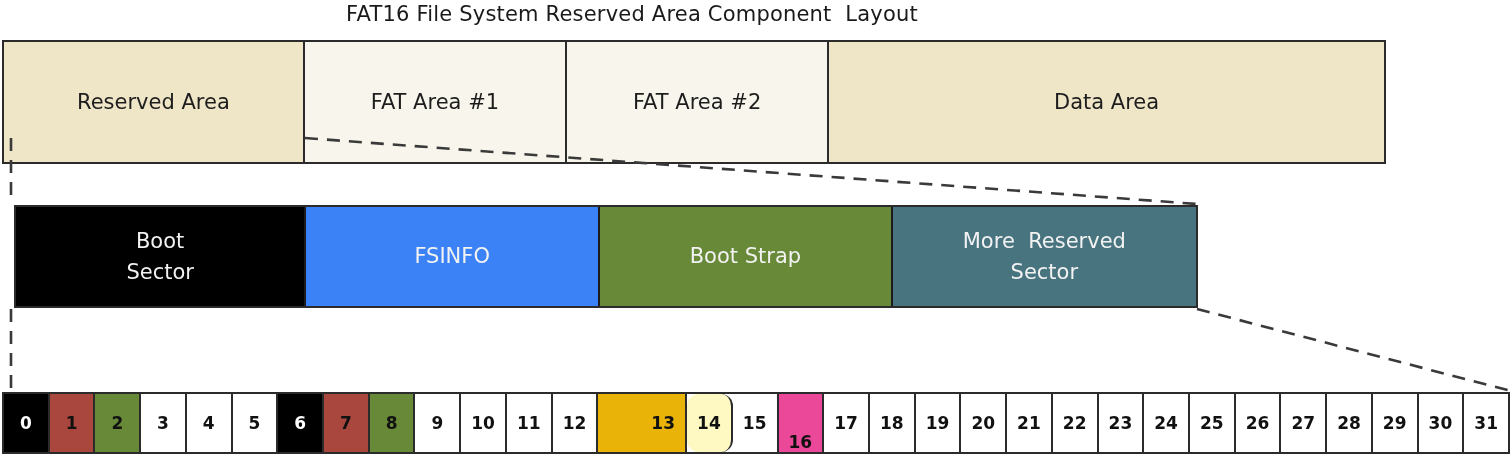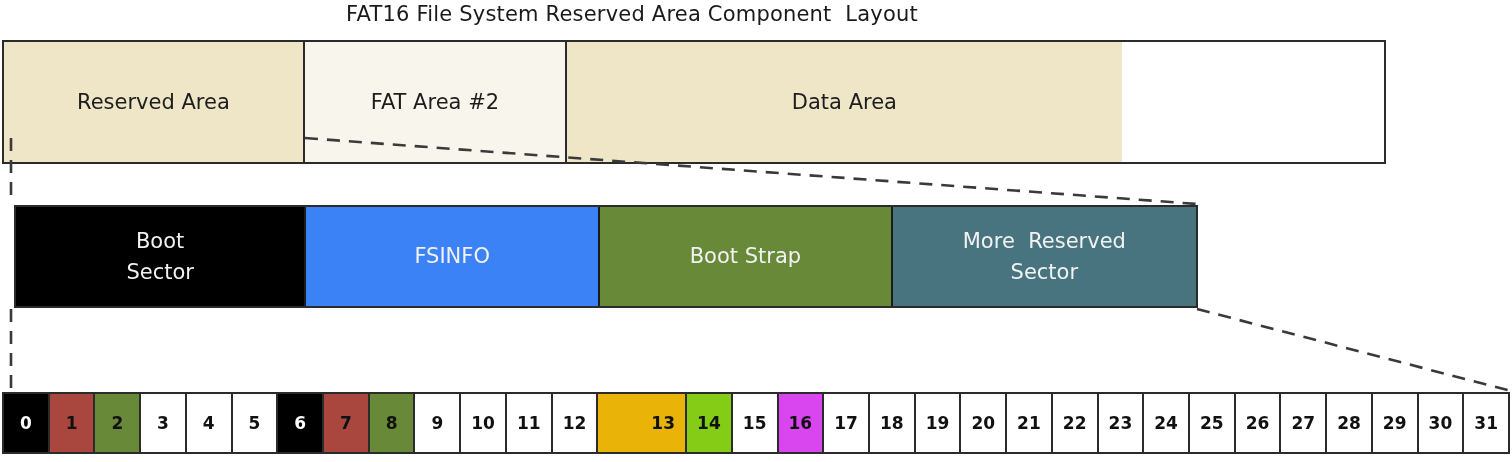--- a/index.html
+++ b/index.html
@@ -106,20 +106,21 @@
     fill: none;
   }
 </style>
 </head>
 <body>
 
 <div id="diagram-title">FAT16 File System Reserved Area Component  Layout</div>
 
 <div class="bar-row" id="fs-layout-row">
     <div class="seg" style="flex: 0 0 21.8%; background: rgb(239, 230, 200); color: rgb(29, 29, 29);"><span>Reserved Area</span></div>
+    <div class="seg" style="flex: 0 0 19%; background: rgb(248, 246, 236); color: rgb(29, 29, 29);"><span>FAT Area #1</span></div>
     <div class="seg" style="flex: 0 0 19%; background: rgb(248, 246, 236); color: rgb(29, 29, 29);"><span>FAT Area #2</span></div>
     <div class="seg" style="flex: 0 0 40.2%; background: rgb(239, 230, 200); color: rgb(29, 29, 29);"><span>Data Area</span></div>
   </div>
 
 <div class="bar-row" id="reserved-detail-row">
     <div class="seg" style="flex: 0 0 24.6%; background: rgb(0, 0, 0); color: rgb(242, 242, 242);"><span class="ln">Boot</span><span class="ln">Sector</span></div>
     <div class="seg" style="flex: 0 0 24.9%; background: #3b82f6; color: rgb(242, 242, 242);"><span class="ln">FSINFO</span></div>
     <div class="seg" style="flex: 0 0 24.8%; background: rgb(104, 138, 56); color: rgb(242, 242, 242);"><span class="ln">Boot Strap</span></div>
     <div class="seg" style="flex: 0 0 25.7%; background: rgb(72, 116, 128); color: rgb(242, 242, 242);"><span class="ln">More  Reserved</span><span class="ln">Sector</span></div>
   </div>
@@ -160,27 +161,27 @@
     </div>
     <div class="cell" style="background: rgb(255, 255, 255); color: rgb(17, 17, 17);">
       <span>11</span>
     </div>
     <div class="cell" style="background: rgb(255, 255, 255); color: rgb(17, 17, 17);">
       <span>12</span>
     </div>
     <div class="cell" style="background: #eab308; color: rgb(17, 17, 17); padding-left: 43px;">
       <span>13</span>
     </div>
-    <div class="cell" style="background: #84cc16; color: rgb(17, 17, 17);">
+    <div class="cell" style="background: #fef9c3; color: rgb(17, 17, 17); border-radius: 12px;">
       <span>14</span>
     </div>
     <div class="cell" style="background: rgb(255, 255, 255); color: rgb(17, 17, 17);">
       <span>15</span>
     </div>
-    <div class="cell" style="background: #d946ef; color: rgb(17, 17, 17);">
+    <div class="cell" style="background: #ec4899; color: rgb(17, 17, 17); align-items: flex-end;">
       <span>16</span>
     </div>
     <div class="cell" style="background: rgb(255, 255, 255); color: rgb(17, 17, 17);">
       <span>17</span>
     </div>
     <div class="cell" style="background: rgb(255, 255, 255); color: rgb(17, 17, 17);">
       <span>18</span>
     </div>
     <div class="cell" style="background: rgb(255, 255, 255); color: rgb(17, 17, 17);">
       <span>19</span>

